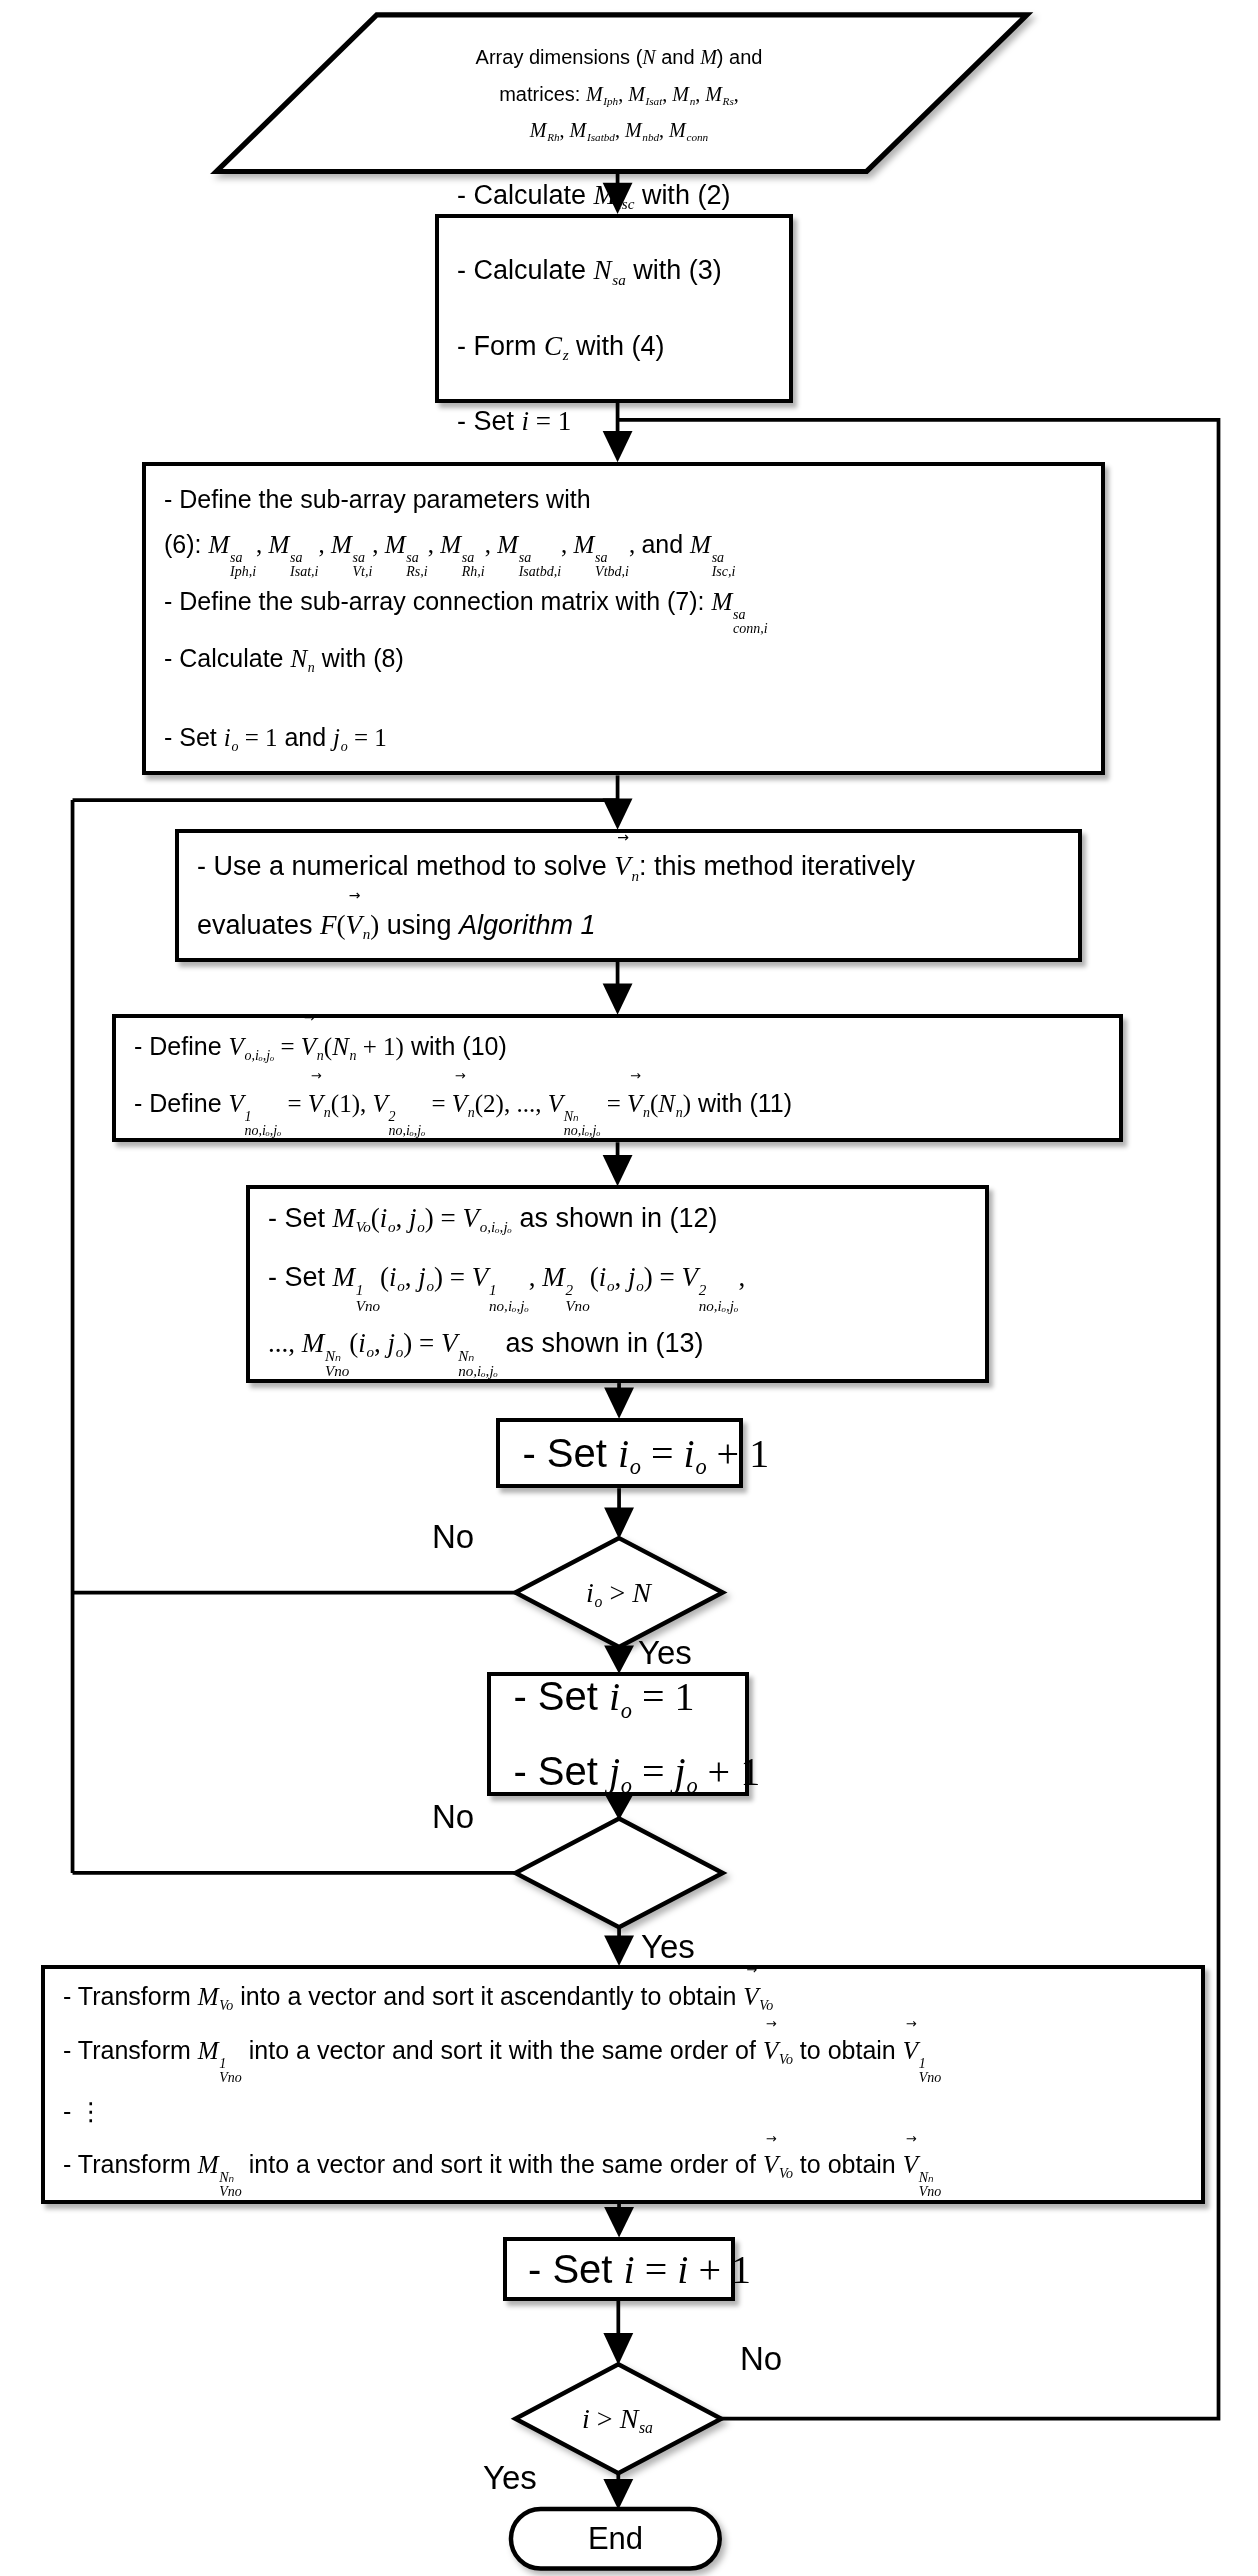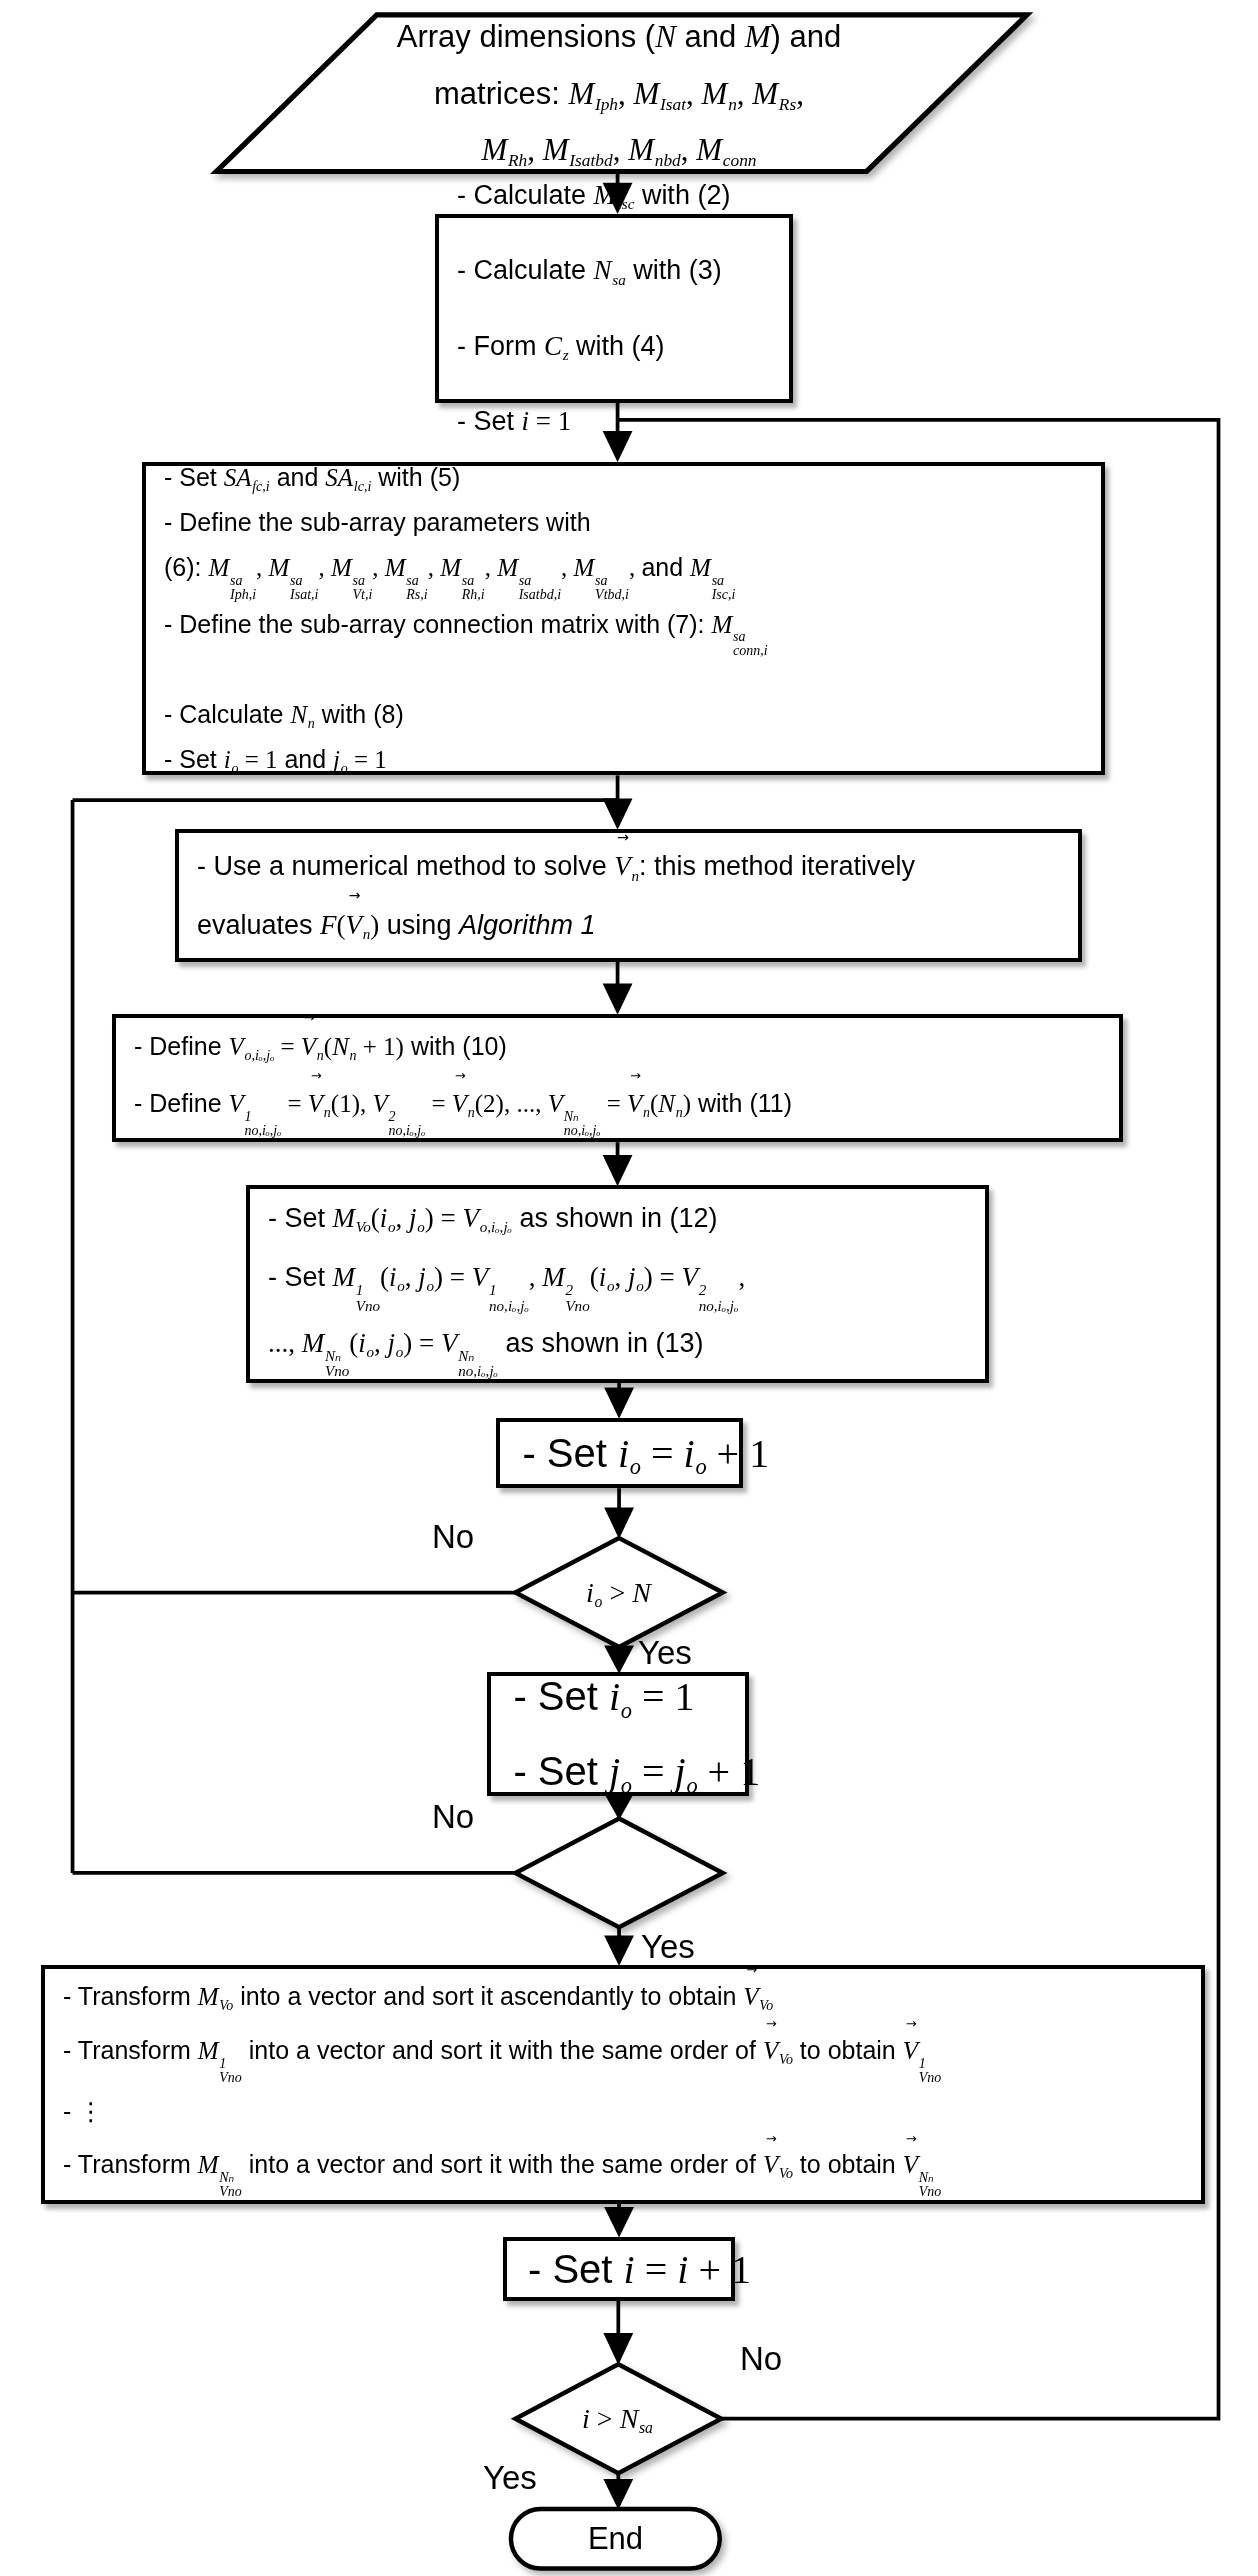--- a/index.html
+++ b/index.html
@@ -30,21 +30,21 @@
   #n-init .line{line-height:1.75;}
   #n-subarray .line{line-height:1.8;}
   #n-subarray .line:nth-child(5){margin-top:34px;}
   #n-solve{font-size:27px;} #n-solve .line{line-height:2.15;}
   #n-defv .line{line-height:2.3;}
   #n-fillm{font-size:27px;} #n-fillm .line{line-height:2.2;}
   #n-transform .line{line-height:2.15;}
   #n-inc-io,#n-reset-io,#n-inc-i{font-size:40px;align-items:flex-start;}
   #n-inc-io{justify-content:center;} 
   .dtext{font-size:28px;z-index:2;}
-  .t-input{font-size:31px;align-items:center;} .t-input .line{line-height:1.82;}
+  .t-input{font-size:20px;align-items:center;} .t-input .line{line-height:1.82;}
   .end-label{font-size:31px;}
   .elabel{position:absolute;z-index:2;font-size:33px;font-family:Liberation Sans, sans-serif;}
 </style>
 </head>
 <body>
 
 <div id="canvas">
 
   <svg id="wires" width="1259" height="2576" viewBox="0 0 1688 3455">
 
@@ -99,21 +99,20 @@
     </div>
 
   <div class="box" id="n-init" style="left:435px;top:214px;width:358px;height:189px;gap:28px;">
       <div class="line"><span class="txt">- Calculate </span><span class="mtok"><span class="mv">M</span><span class="sub1">Isc</span></span><span class="txt"> with (2)</span></div>
       <div class="line"><span class="txt">- Calculate </span><span class="mtok"><span class="mv">N</span><span class="sub1">sa</span></span><span class="txt"> with (3)</span></div>
       <div class="line"><span class="txt">- Form </span><span class="mtok"><span class="mv">C</span><span class="sub1">z</span></span><span class="txt"> with (4)</span></div>
       <div class="line"><span class="txt">- Set </span><span class="mtok"><span class="mv">i</span></span><span class="rm"> = 1</span></div>
     </div>
 
   <div class="box" id="n-subarray" style="left:142px;top:462px;width:963px;height:313px;">
-      <div class="line"><span class="txt">- Set </span><span class="mtok"><span class="mv">SA</span><span class="sub1">fc,i</span></span><span class="txt"> and </span><span class="mtok"><span class="mv">SA</span><span class="sub1">lc,i</span></span><span class="txt"> with (5)</span></div>
       <div class="line"><span class="txt">- Define the sub-array parameters with</span></div>
       <div class="line"><span class="txt">(6): </span><span class="mtok"><span class="mv">M</span><span class="ss">
             <span class="ssup">sa</span>
             <span class="ssub">Iph,i</span>
           </span></span><span class="rm">, </span><span class="mtok"><span class="mv">M</span><span class="ss">
             <span class="ssup">sa</span>
             <span class="ssub">Isat,i</span>
           </span></span><span class="rm">, </span><span class="mtok"><span class="mv">M</span><span class="ss">
             <span class="ssup">sa</span>
             <span class="ssub">Vt,i</span>

